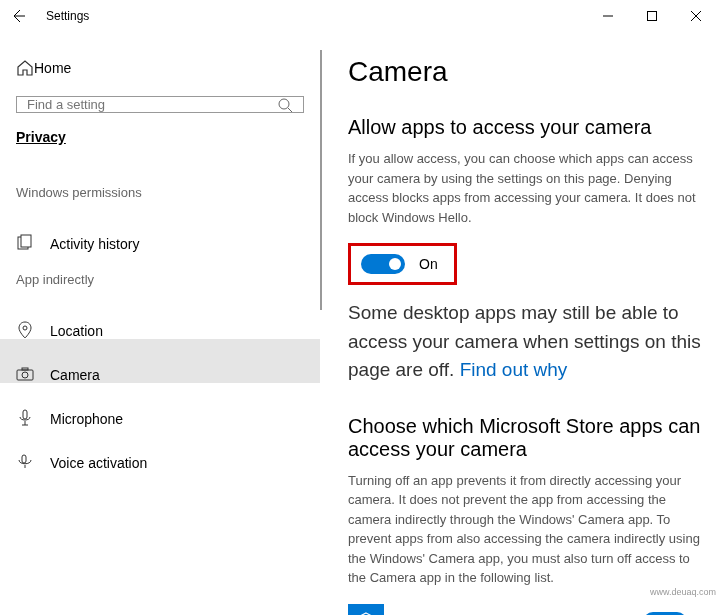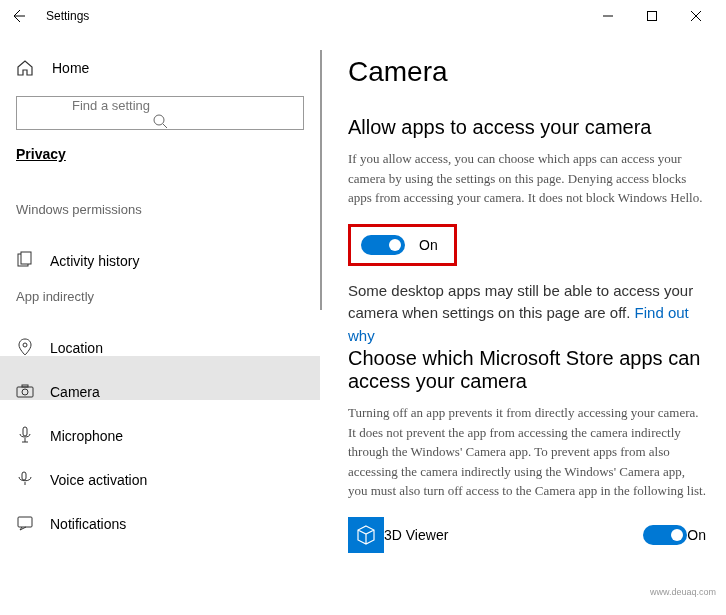--- a/index.html
+++ b/index.html
@@ -5,41 +5,41 @@
     * { margin: 0; padding: 0; box-sizing: border-box; font-family: "Segoe UI", Arial, sans-serif; }
     body { width: 726px; height: 615px; background: #fff; overflow: hidden; display: flex; flex-direction: column; }
     .titlebar { height: 32px; display: flex; align-items: center; padding: 16px 8px; }
     .titlebar-left { display: flex; align-items: center; gap: 18px; }
     .back-btn { width: 20px; height: 20px; display: flex; align-items: center; justify-content: center; cursor: pointer; }
     .app-title { font-size: 12px; color: #000; }
     .titlebar-right { margin-left: auto; display: flex; gap: 0; }
     .win-btn { width: 44px; height: 30px; display: flex; align-items: center; justify-content: center; cursor: pointer; }
     .content { flex: 1; display: flex; min-height: 0; }
     .sidebar { width: 320px; padding: 16px 0 0 16px; display: flex; flex-direction: column; overflow-y: auto; }
-    .nav-row { display: flex; align-items: center; gap: 18px; height: 40px; padding-left: 0; cursor: pointer; }
+    .nav-row { display: flex; align-items: center; height: 40px; padding-left: 0; cursor: pointer; }
     .nav-icon { width: 18px; height: 18px; display: flex; align-items: center; justify-content: center; color: #333; }
     .nav-label { font-size: 14px; color: #000; }
-    .search-box { margin: 8px 16px 12px 0; height: 34px; border: 1px solid #999; display: flex; align-items: center; padding: 0 10px; flex-direction: column; }
+    .search-box { margin: 8px 16px 12px 0; height: 17px; border: 1px solid #999; display: flex; align-items: center; padding: 0 10px; }
     .search-input { flex: 1; border: none; outline: none; font-size: 13px; color: #666; background: transparent; }
     .sidebar-active { font-size: 14px; font-weight: 600; color: #000; padding: 4px 0 20px 0; text-decoration: underline; }
     .section-header { font-size: 13px; color: #666; padding: 20px 0 8px 0; }
     .nav-item { display: flex; align-items: flex-end; gap: 16px; height: 44px; cursor: pointer; padding-left: 0; position: relative; }
     .nav-item.selected::before { content: ""; position: absolute; left: -16px; top: 8px; bottom: 8px; width: 4px; background: #0078d4; }
     .nav-item.selected { background: #e5e5e5; margin-left: -16px; padding-left: 16px; margin-right: 0; }
     .main { flex: 1; padding: 24px 20px 0 28px; overflow-y: auto; color: #000; position: relative; }
     .scrollbar-thumb { position: absolute; left: 0; top: 18px; width: 2px; height: 260px; background: #999; }
     .page-title { font-size: 28px; font-weight: 400; margin-bottom: 28px; }
     .section-title { font-size: 20px; font-weight: 400; margin-bottom: 10px; }
-    .section-desc { font-size: 13px; color: #555; line-height: 1.5; margin-bottom: 16px; font-family: Liberation Serif, serif; }
+    .section-desc { font-size: 13px; color: #555; line-height: 1.5; margin-bottom: 16px; }
     .toggle-row { display: flex; align-items: center; gap: 14px; margin-bottom: 14px; }
     .toggle { width: 44px; height: 20px; border-radius: 10px; background: #0078d4; position: relative; cursor: pointer; }
     .toggle-knob { width: 12px; height: 12px; background: #fff; border-radius: 50%; position: absolute; top: 4px; right: 4px; }
     .toggle-label { font-size: 14px; }
     .highlight { border: 3px solid #d40000; padding: 8px 16px 8px 10px; display: inline-flex; }
-    .note { font-size: 15px; color: #333; line-height: 1.5; }
+    .note { font-size: 19px; color: #333; line-height: 1.5; margin-bottom: 30px; }
     .link { color: #0067c0; cursor: pointer; }
     .app-row { display: flex; align-items: center; margin-top: 8px; }
     .app-icon { width: 36px; height: 36px; background: #0078d4; display: flex; align-items: center; justify-content: center; color: #fff; }
     .watermark { position: absolute; right: 10px; bottom: 18px; font-size: 9px; color: #999; }
     svg { display: block; }
   </style>
 </head>
 <body>
 
 <div class="titlebar">
@@ -138,29 +138,20 @@
     <div class="nav-item">
       <span class="nav-icon">
           <svg width="18" height="18" viewBox="0 0 18 18">
             <rect x="6" y="2" width="4" height="8" rx="2" stroke="#333" fill="none"></rect>
             <path d="M3 7 C3 12 15 12 15 7" stroke="#333" fill="none"></path>
             <line x1="9" y1="12" x2="9" y2="15" stroke="#333"></line>
           </svg>
         </span>
       <span class="nav-label">Voice activation</span>
     </div>
-    <div class="nav-item">
-      <span class="nav-icon">
-          <svg width="18" height="18" viewBox="0 0 18 18">
-            <rect x="2" y="3" width="14" height="10" rx="1" stroke="#333" fill="none"></rect>
-            <path d="M6 13 L4 16 L10 13" stroke="#333" fill="none"></path>
-          </svg>
-        </span>
-      <span class="nav-label">Notifications</span>
-    </div>
   </div>
 
   <div class="main">
     <div class="scrollbar-thumb"></div>
     <h1 class="page-title">Camera</h1>
 
     <h2 class="section-title">Allow apps to access your camera</h2>
     <p class="section-desc">If you allow access, you can choose which apps can access your camera by using the settings on this page. Denying access blocks apps from accessing your camera. It does not block Windows Hello.</p>
 
     <div class="highlight">

